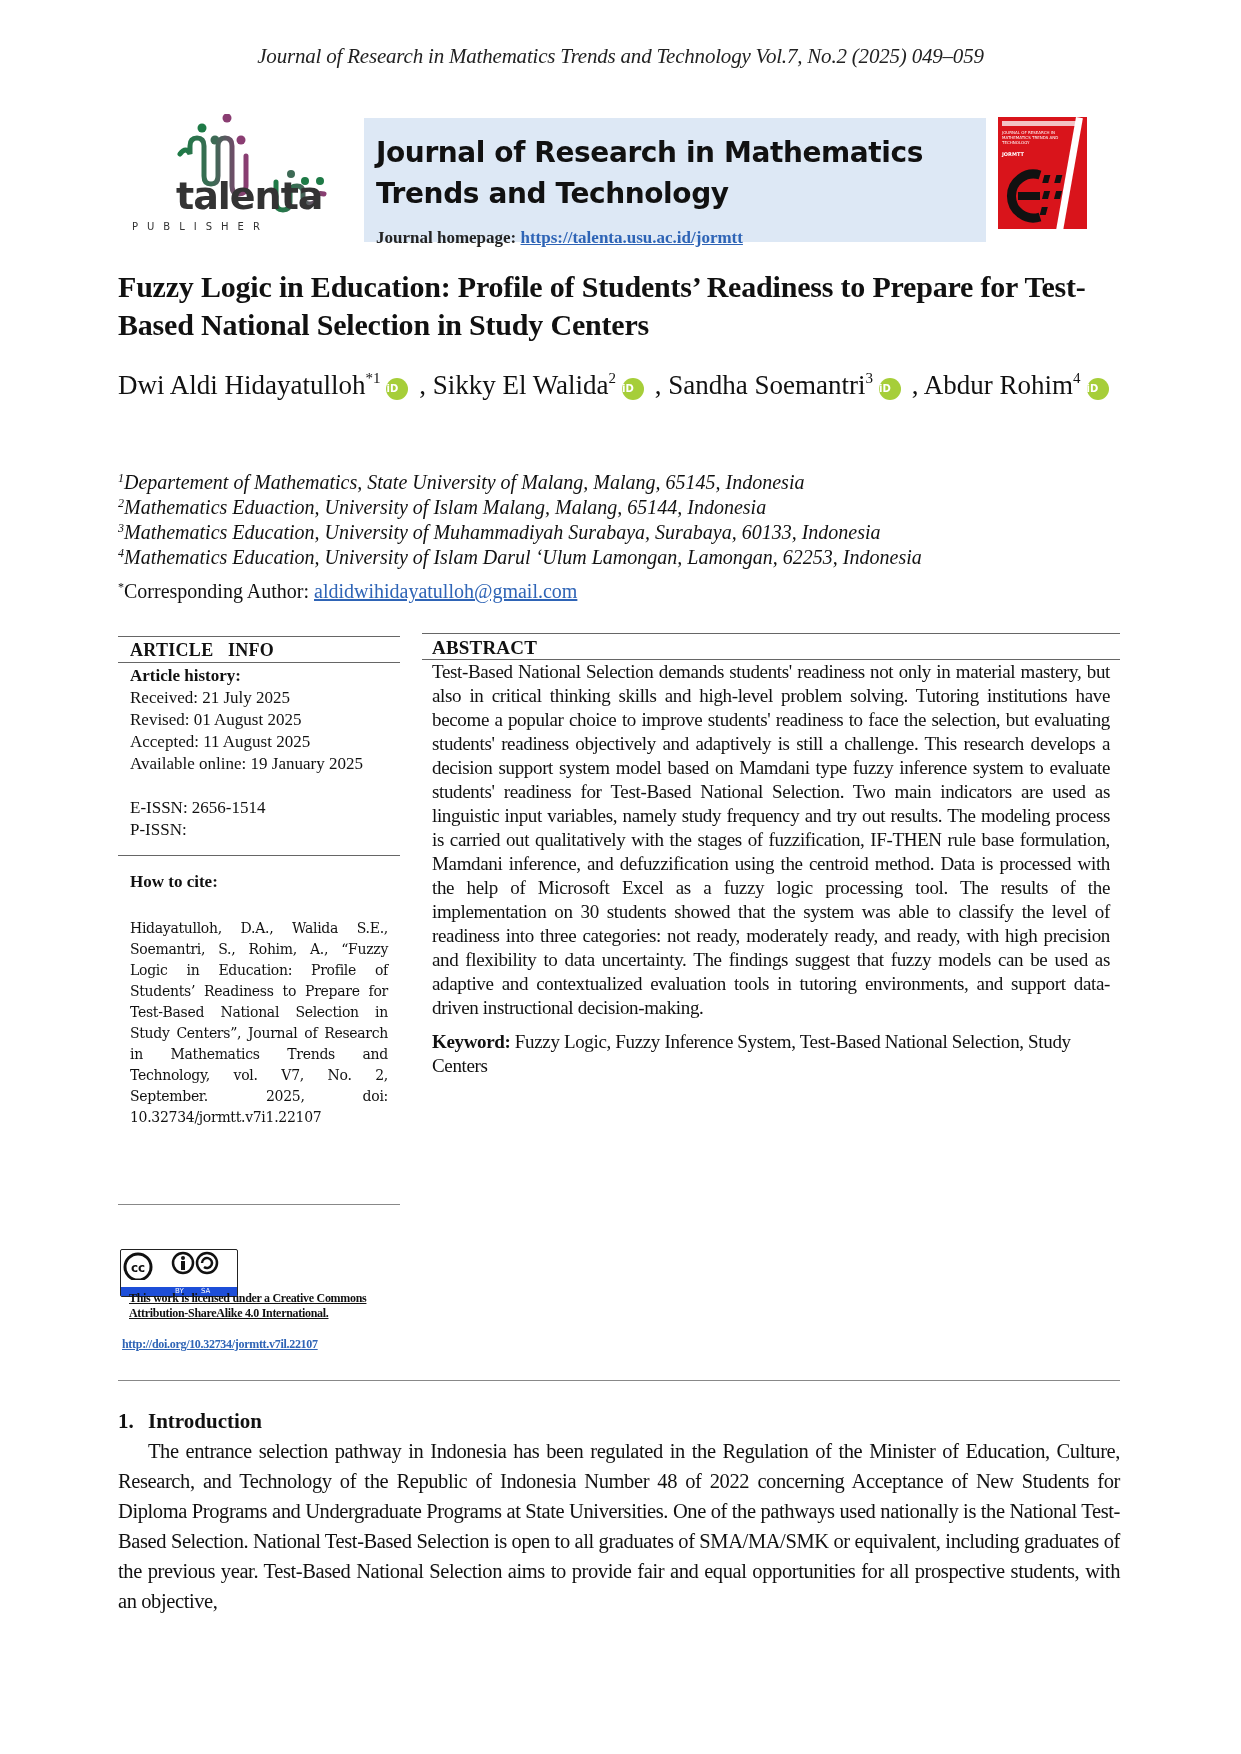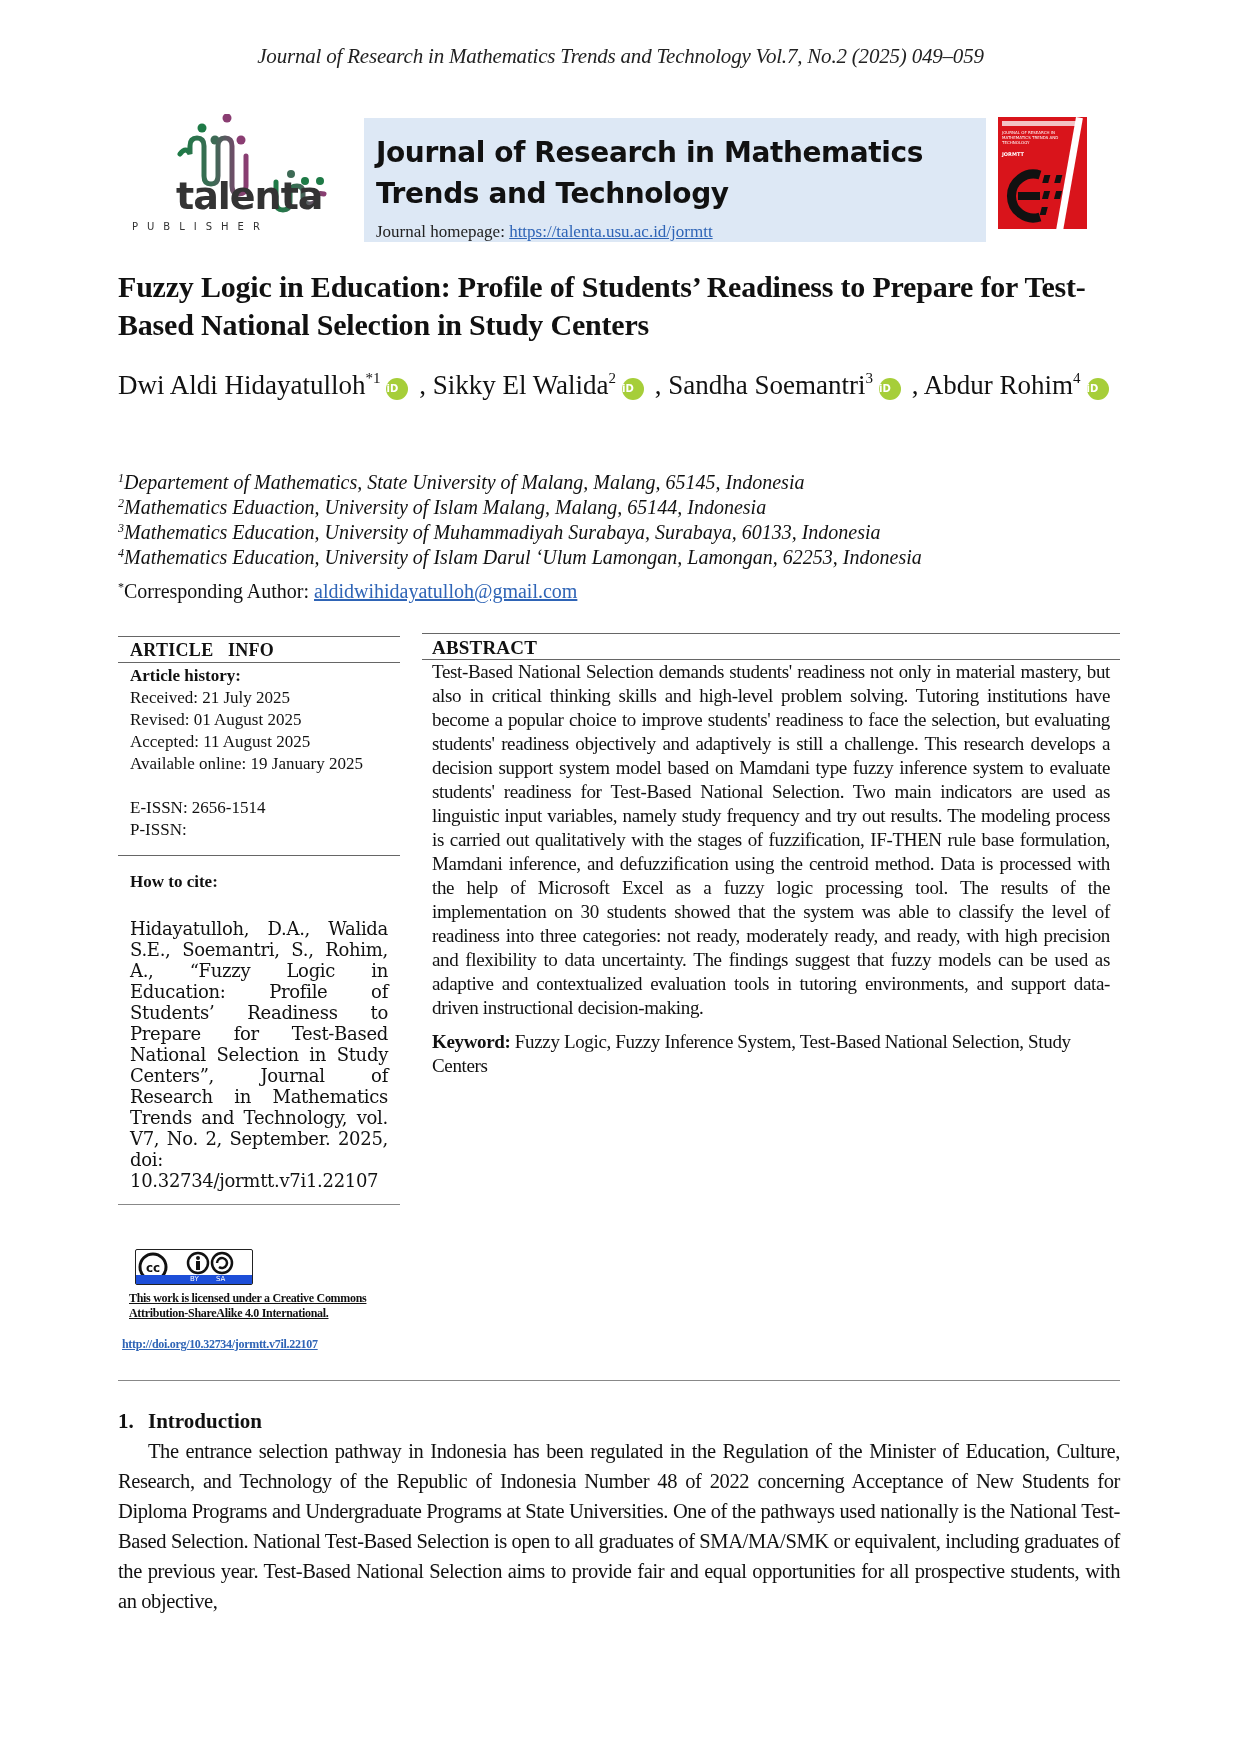--- a/index.html
+++ b/index.html
@@ -19,21 +19,21 @@
   .logo-pub { position: absolute; left: 4px; top: 107px; font-family: "DejaVu Sans", sans-serif; font-size: 10px;
     letter-spacing: 9px; color: #333; }
   .logo svg { position: absolute; left: 0; top: 0; }
 
   .journal-banner {
     position: absolute; left: 364px; top: 118px; width: 622px; height: 124px;
     background: #dde8f5; padding: 14px 12px 0 12px;
   }
   .journal-banner-title { font-family: "DejaVu Sans", sans-serif; font-weight: bold; font-size: 28px;
     line-height: 41px; color: #111; letter-spacing: -0.4px; }
-  .journal-banner-home { font-size: 17px; color: #222; margin-top: 8px; }
+  .journal-banner-home { font-size: 17px; color: #222; margin-top: 14px; font-weight: bold; }
   .journal-banner-home a { color: #2e64b6; text-decoration: underline; }
 
   .cover {
     position: absolute; left: 998px; top: 117px; width: 89px; height: 126px;
     background: #d9141b; overflow: hidden;
   }
   .cover-top { position: absolute; left: 4px; top: 4px; width: 78px; height: 5px; background: #f3c2c4; }
   .cover-title { position: absolute; left: 4px; top: 13px; width: 80px; font-family: "DejaVu Sans", sans-serif;
     font-size: 4px; line-height: 5px; color: #fff; }
   .cover-abbr { position: absolute; left: 4px; top: 34px; font-family: "DejaVu Sans", sans-serif; font-size: 5px; font-weight: bold; color: #fff; }
@@ -67,25 +67,25 @@
   .corresponding sup { font-size: 12px; vertical-align: 7px; line-height: 0; }
   .corresponding a { color: #2e64b6; text-decoration: underline; }
 
   
   .left-col { position: absolute; left: 118px; top: 636px; width: 282px; }
   .rule { height: 0; border-top: 1.5px solid #666; }
   .info-head { font-weight: bold; font-size: 18px; padding: 3px 0 1px 12px; letter-spacing: 0.3px; }
   .info-body { padding: 2px 0 0 12px; font-size: 17px; line-height: 22px; }
   .info-body .b { font-weight: bold; }
   .cite-head { font-weight: bold; font-size: 17px; padding: 4px 0 0 12px; margin-top: 12px; }
-  .cite-body { padding: 26px 12px 0 12px; font-size: 18px; line-height: 21px; text-align: justify; font-family: "DejaVu Serif", serif; letter-spacing: -0.3px; }
+  .cite-body { padding: 26px 12px 0 12px; font-size: 14px; line-height: 21px; text-align: justify; font-family: "DejaVu Serif", serif; letter-spacing: -0.3px; }
 
   .left-rule-bottom { position: absolute; left: 118px; top: 1204px; width: 282px; border-top: 1.5px solid #888; }
 
-  .cc-badge { position: absolute; left: 135px; top: 1249px; width: 118px; height: 36px; border: 1.5px solid #222; border-radius: 2px; background: #fff; }
+  .cc-badge { position: absolute; left: 120px; top: 1249px; width: 118px; height: 48px; border: 1.5px solid #222; border-radius: 2px; background: #fff; }
   .cc-badge .bar { position: absolute; left: 0; bottom: 0; width: 100%; height: 9px; background: #1d4ed8; color: #fff; font-family: "DejaVu Sans", sans-serif; font-size: 7px; line-height: 9px; }
   .cc-badge .bar span { position: absolute; }
   .cc-license {
     position: absolute; left: 129px; top: 1291px; width: 240px;
     font-weight: bold; font-size: 12px; line-height: 15px; color: #111; text-decoration: underline;
     letter-spacing: -0.3px;
   }
   .cc-doi { position: absolute; left: 122px; top: 1337px; font-weight: bold; font-size: 12px; color: #2e64b6; text-decoration: underline; letter-spacing: -0.3px; }
 
   

